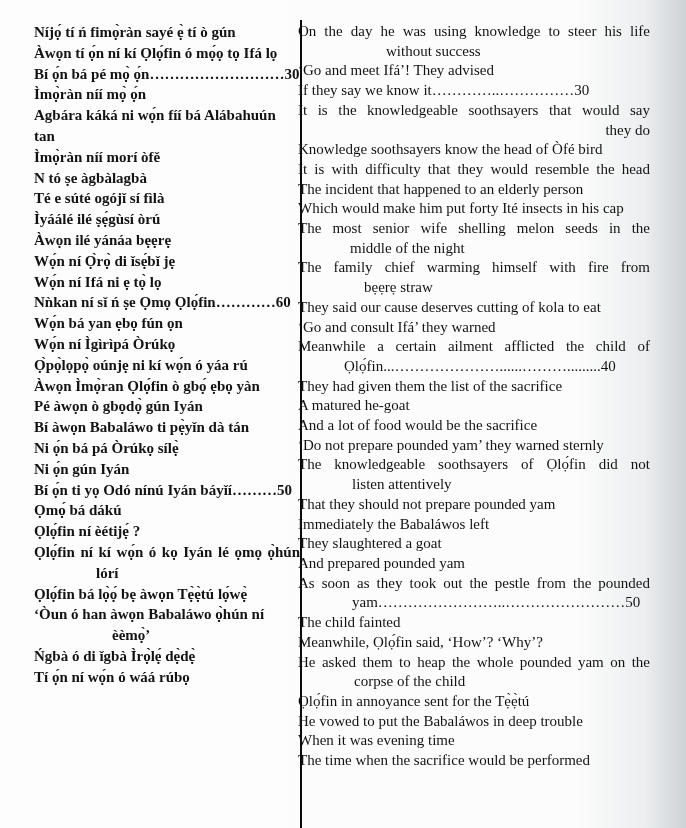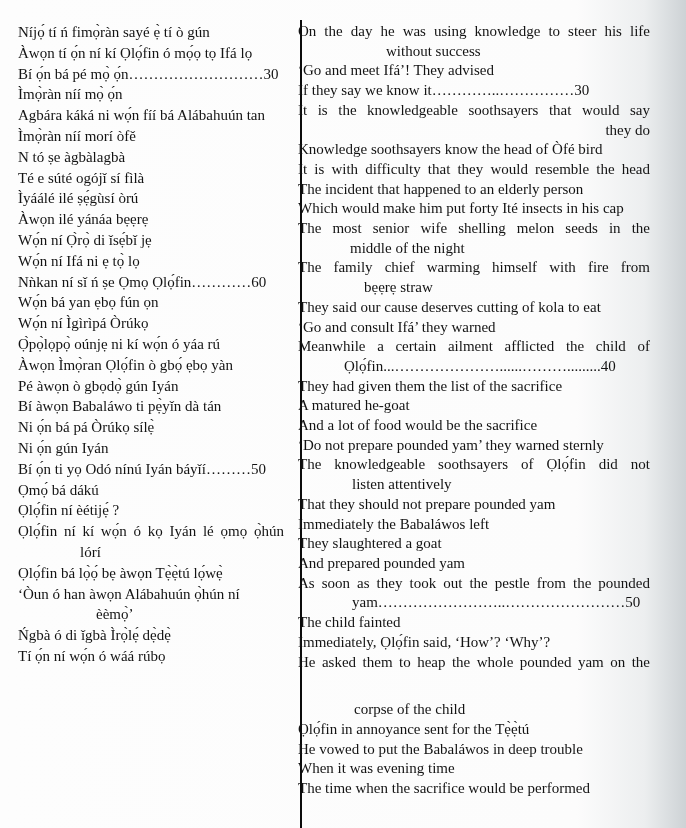--- a/index.html
+++ b/index.html
@@ -13,21 +13,21 @@
   }
   .divider{
     position:absolute;left:300px;top:20px;bottom:0;width:2px;
     background:#0b0b0b;
   }
   .col{
     position:absolute;top:22px;
     font-family:"Liberation Serif","DejaVu Serif",serif;
     font-size:15px;color:#131313;
   }
-  .col-left{left:18px;width:266px;line-height:20.8px;}
+  .col-left{left:34px;width:266px;line-height:20.8px;font-weight:bold;}
   .col-right{left:298px;width:352px;line-height:19.7px;}
   .verse{margin:0;padding:0;}
   .main{display:block;}
   .main.j{text-align:justify;text-align-last:justify;}
   .turn{display:block;padding-left:56px;}
 </style>
 </head>
 <body>
 
 <div class="page">
@@ -108,21 +108,21 @@
         <span class="main">Ọlọ́fin ní èétijẹ́ ?</span>
       </p>
       <p class="verse">
         <span class="main j">Ọlọ́fin ní kí wọ́n ó kọ Iyán lé ọmọ ọ̀hún</span>
         <span class="turn" style="padding-left: 62px;">lórí</span>
       </p>
       <p class="verse">
         <span class="main">Ọlọ́fin bá lọ̀ọ́ bẹ àwọn Tẹ̀ẹ̀tú lọ́wẹ̀</span>
       </p>
       <p class="verse">
-        <span class="main">‘Òun ó han àwọn Alábahuún ọ̀hún ní</span>
+        <span class="main">‘Òun ó han àwọn Babaláwo ọ̀hún ní</span>
         <span class="turn" style="padding-left: 78px;">èèmọ̀’</span>
       </p>
       <p class="verse">
         <span class="main">Ńgbà ó di ǐgbà Ìrọ̀lẹ́ dẹ̀dẹ̀</span>
       </p>
       <p class="verse">
         <span class="main">Tí ọ́n ní wọ́n ó wáá rúbọ</span>
       </p>
     </div>
 
@@ -201,25 +201,25 @@
         <span class="main">And prepared pounded yam</span>
       </p>
       <p class="verse">
         <span class="main j">As soon as they took out the pestle from the pounded</span>
         <span class="turn" style="padding-left: 54px;">yam……………………..……………………50</span>
       </p>
       <p class="verse">
         <span class="main">The child fainted</span>
       </p>
       <p class="verse">
-        <span class="main">Immediately, Ọlọ́fin said, ‘How’? ‘Why’?</span>
+        <span class="main">Meanwhile, Ọlọ́fin said, ‘How’? ‘Why’?</span>
       </p>
       <p class="verse">
         <span class="main j">He asked them to heap the whole pounded yam on the</span>
-        <span class="turn" style="padding-left: 56px; margin-top: 28px;">corpse of the child</span>
+        <span class="turn" style="padding-left: 56px;">corpse of the child</span>
       </p>
       <p class="verse">
         <span class="main">Ọlọ́fin in annoyance sent for the Tẹ̀ẹ̀tú</span>
       </p>
       <p class="verse">
         <span class="main">He vowed to put the Babaláwos in deep trouble</span>
       </p>
       <p class="verse">
         <span class="main">When it was evening time</span>
       </p>

